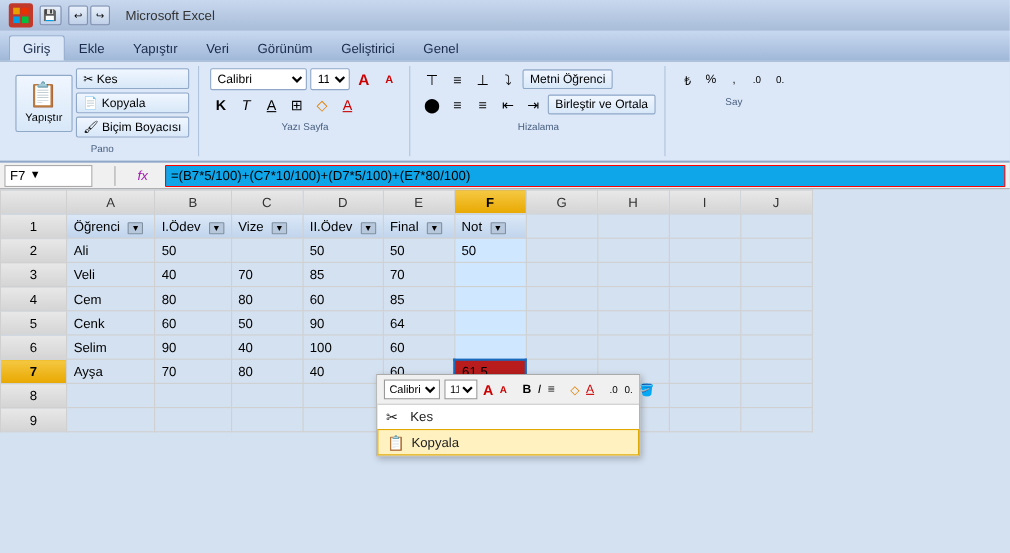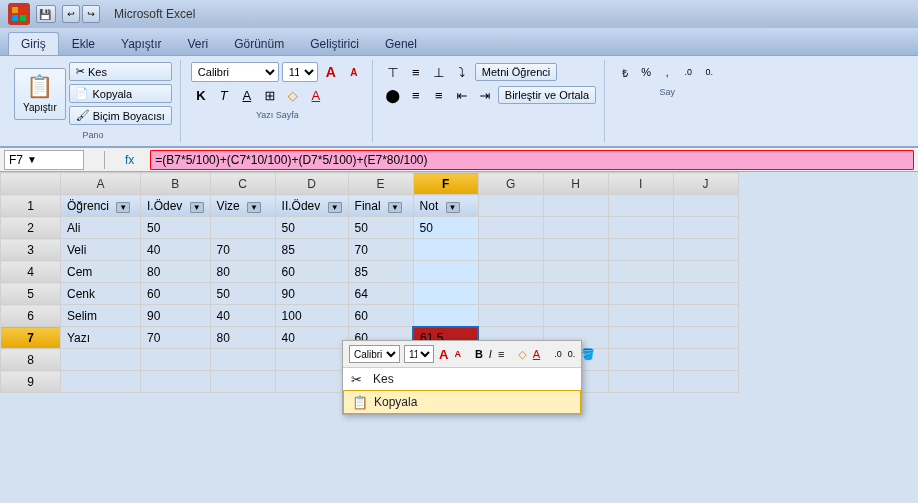--- a/index.html
+++ b/index.html
@@ -165,30 +165,31 @@
       padding: 0 4px;
       font-size: 12px;
     }
     .formula-divider {
       width: 1px; height: 18px;
       background: #aaa;
       margin: 0 4px;
     }
     .fx-label {
       font-size: 12px;
-      color: #0369a1;
+      color: #a21caf;
+      font-style: italic;
     }
     .formula-input {
       flex: 1;
       height: 20px;
       border: 1px solid red;
       border-radius: 1px;
       padding: 0 4px;
       font-size: 12px;
-      background: #f9a8d4;
+      background: #0ea5e9;
       outline: none;
     }
     .spreadsheet {
       border-collapse: collapse;
       font-size: 12px;
     }
     .spreadsheet th, .spreadsheet td {
       border: 1px solid #d0d0d0;
       padding: 2px 6px;
       white-space: nowrap;
@@ -417,20 +418,21 @@
     <div class="ribbon-row">
       <div class="icon-btn">⬤</div>
       <div class="icon-btn">≡</div>
       <div class="icon-btn">≡</div>
       <div class="icon-btn">⇤</div>
       <div class="icon-btn">⇥</div>
       <div class="ribbon-btn">
         <span>Birleştir ve Ortala</span>
       </div>
     </div>
+    <div class="ribbon-group-label">Hizalama</div>
   </div>
 
   <div class="ribbon-group">
     <div class="ribbon-row" style="gap:1px;">
       <div class="icon-btn" style="font-size:11px;">₺</div>
       <div class="icon-btn" style="font-size:11px;">%</div>
       <div class="icon-btn" style="font-size:10px;">,</div>
       <div class="icon-btn" style="font-size:9px;">.0</div>
       <div class="icon-btn" style="font-size:9px;">0.</div>
     </div>
@@ -560,21 +562,21 @@
           <td>60</td>
           <td></td>
           <td></td>
           <td></td>
           <td></td>
           <td></td>
         </tr>
 
         <tr>
           <td class="row-header active-row">7</td>
-          <td>Yazı</td>
+          <td>Ayşa</td>
           <td>70</td>
           <td>80</td>
           <td>40</td>
           <td>60</td>
           <td class="cell-active">61,5</td>
           <td></td>
           <td></td>
           <td></td>
           <td></td>
         </tr>

